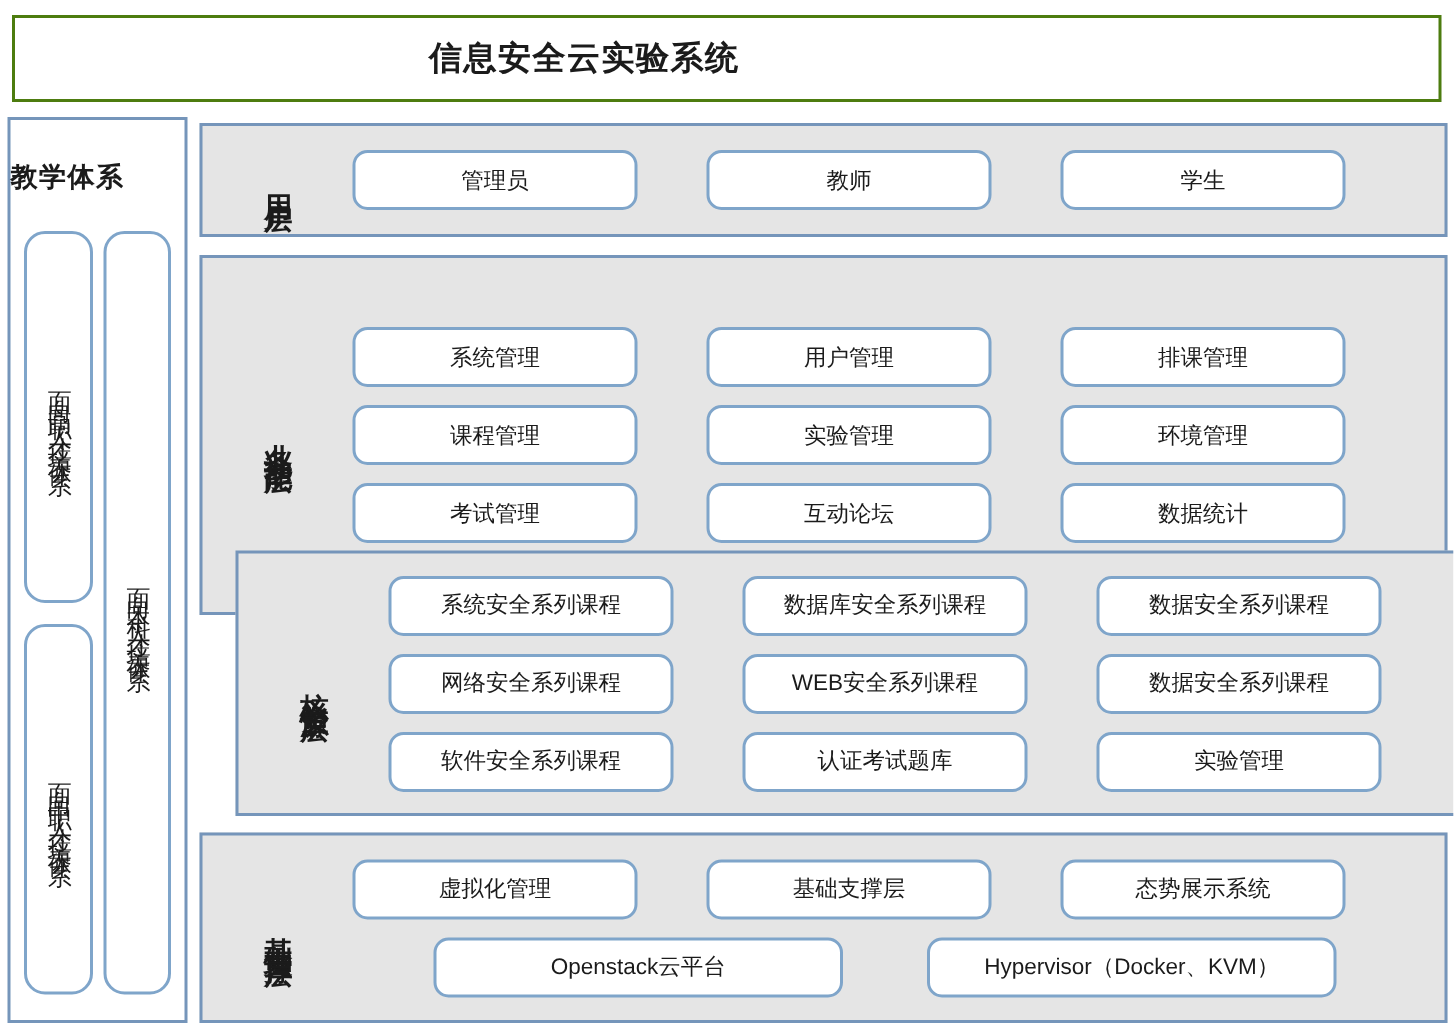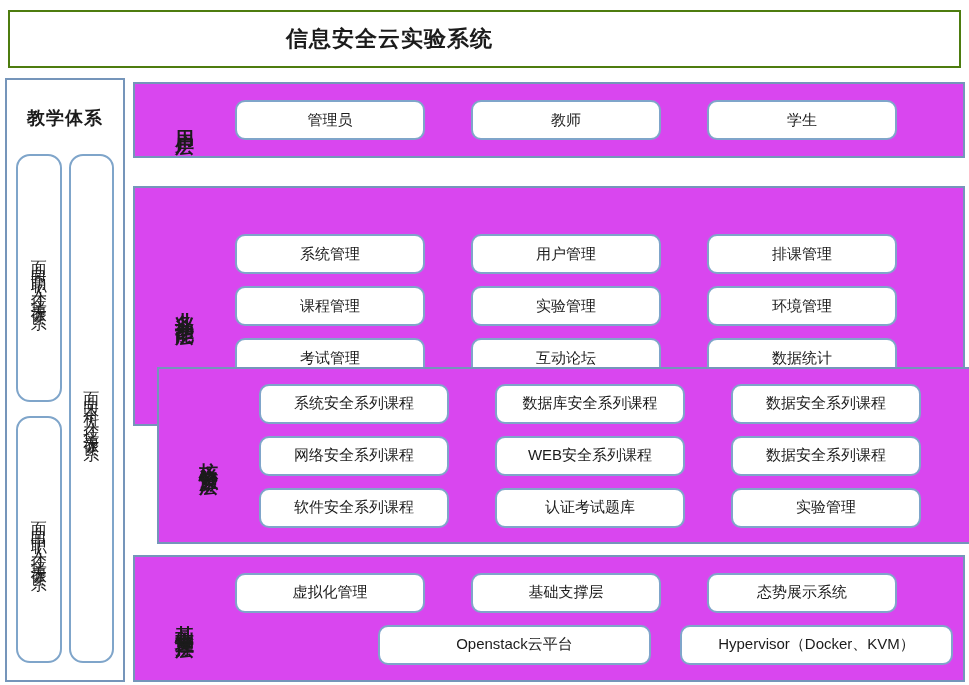--- a/index.html
+++ b/index.html
@@ -23,21 +23,21 @@
     font-size:22px; font-weight:bold; letter-spacing:1px;
     transform:translateX(-95px);
   }
   
   .sidebar {
     position:absolute; left:5px; top:78px; width:120px; height:604px;
     border:2px solid #7595ba; background:#fff;
     display:flex; flex-direction:column;
   }
   .sidebar-title {
-    margin-top:26px; text-align:center;
+    margin-top:26px; 
     font-size:18px; font-weight:bold; letter-spacing:1px;
   }
   .sidebar-cols {
     flex:1; display:flex; gap:7px;
     padding:24px 9px 17px 9px;
   }
   .side-col { display:flex; flex-direction:column; gap:14px; width:50%; }
   .side-box {
     border:2px solid #7fa5ca; border-radius:14px; background:#fff;
     display:flex; align-items:center; justify-content:center;
@@ -45,45 +45,45 @@
   }
   .side-box.full { height:100%; }
   .vtext {
     writing-mode:vertical-lr; text-orientation:upright;
     font-size:16px; letter-spacing:6px; line-height:1;
     white-space:nowrap;
   }
   
   .layer {
     position:absolute; left:133px; width:832px;
-    border:2px solid #7595ba; background:#d946ef;
+    border:2px solid #7595ba; background:#e5e5e5;
     display:flex; align-items:stretch;
   }
   .layer-label {
     width:100px; display:flex; align-items:center; justify-content:center;
   }
   .layer-label .vtext {
     font-size:19px; font-weight:bold; letter-spacing:4px;
   }
   .layer-1 { top:82px;  height:76px; }
-  .layer-2 { top:186px; height:240px; }
+  .layer-2 { top:170px; height:240px; }
   .layer-3 { top:367px; height:177px;margin-left:24px; }
   .layer-4 { top:555px; height:127px; }
   .layer-content { flex:1; display:flex; flex-direction:column; justify-content:center; gap:12px; padding-right:10px; }
   .grid-3 {
     display:grid; grid-template-columns:repeat(3,190px);
     column-gap:46px; row-gap:12px;
   }
   .node {
     height:40px;
     border:2px solid #7fa5ca; border-radius:10px; background:#fff;
     display:flex; align-items:center; justify-content:center;
     font-size:15px; white-space:nowrap;
   }
-  .wide-row { display:flex; gap:29px; padding-left:54px;justify-content:flex-end; }
+  .wide-row { display:flex; gap:56px; padding-left:54px; }
   .wide-row .node { width:273px; }
 </style>
 </head>
 <body>
 
 <div class="page">
 
   <div class="title-box">
     <div class="title-text">信息安全云实验系统</div>
   </div>

